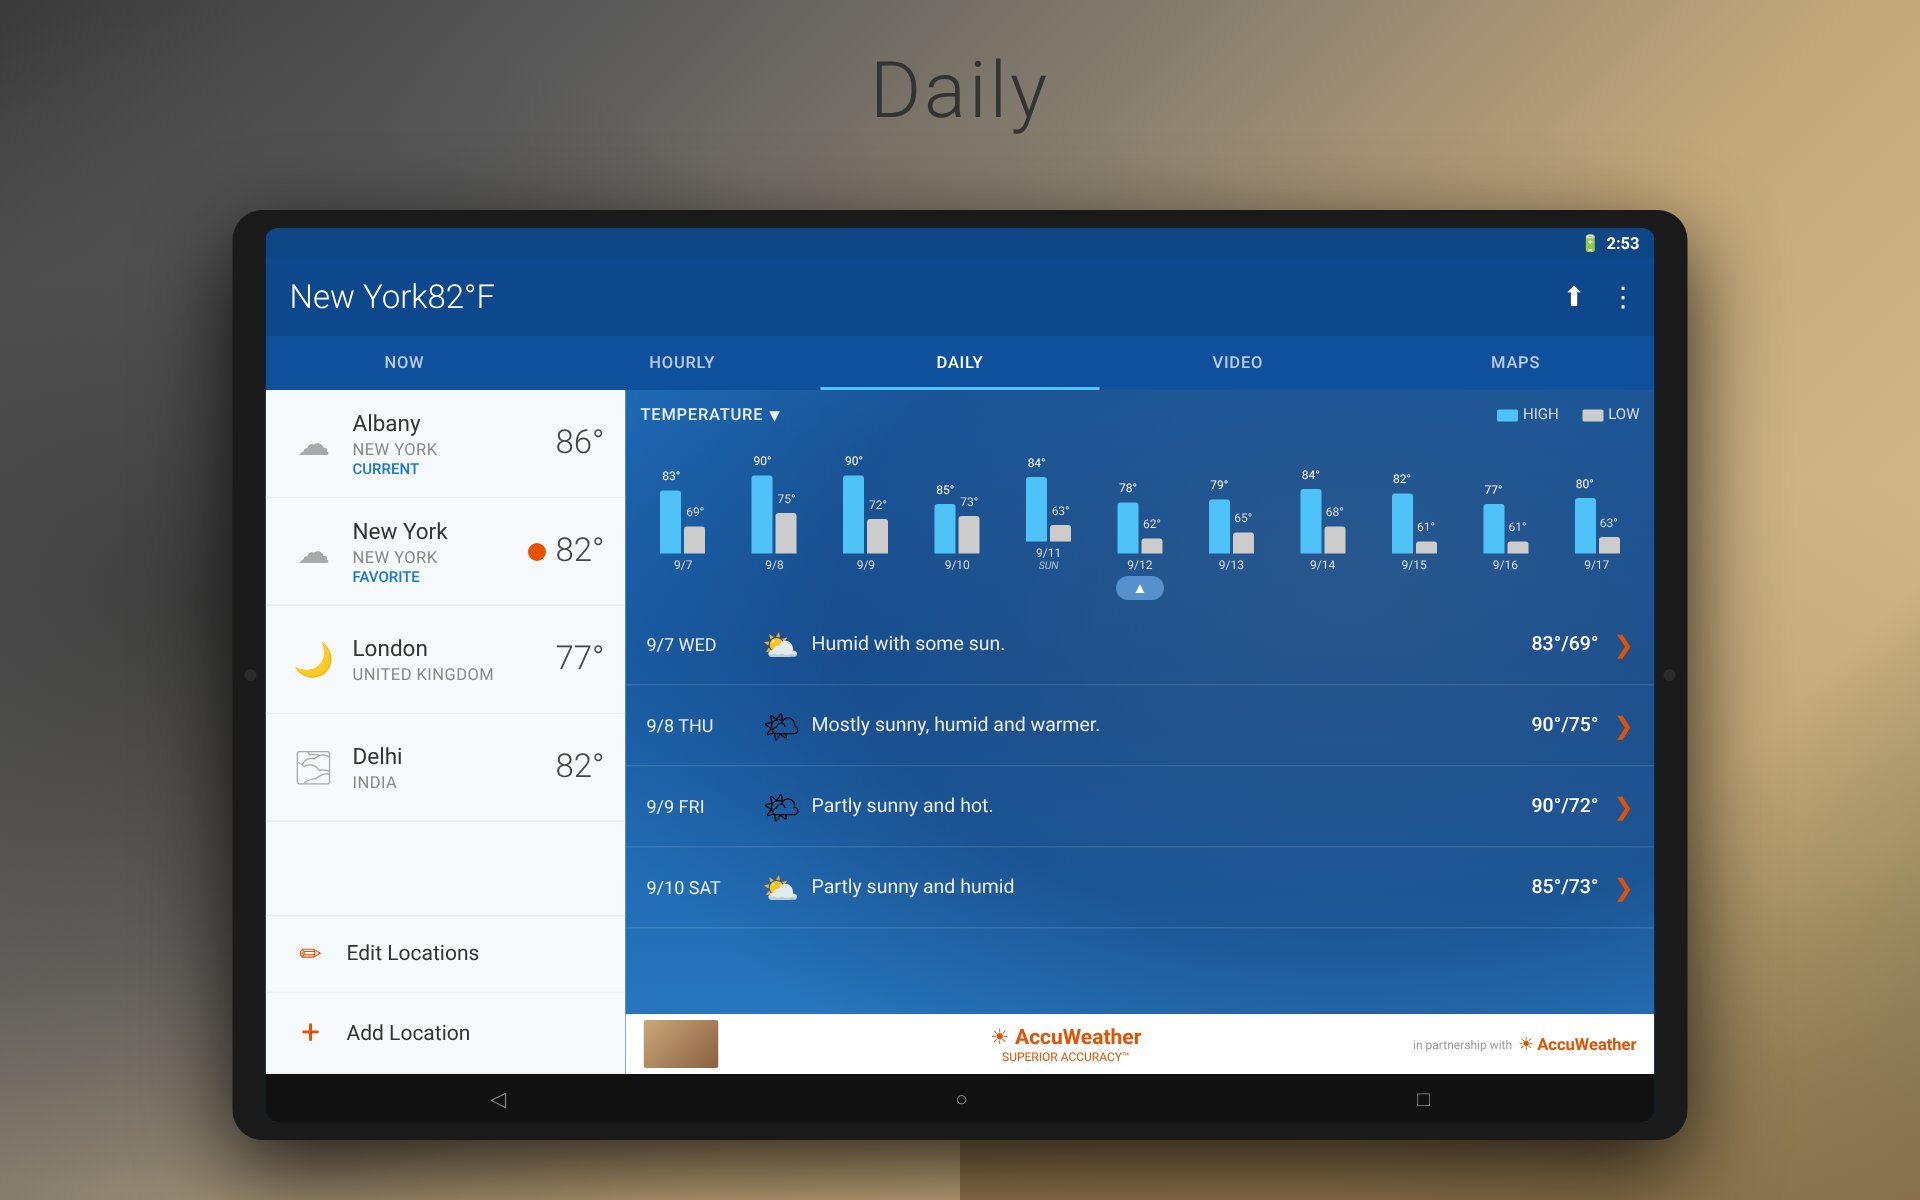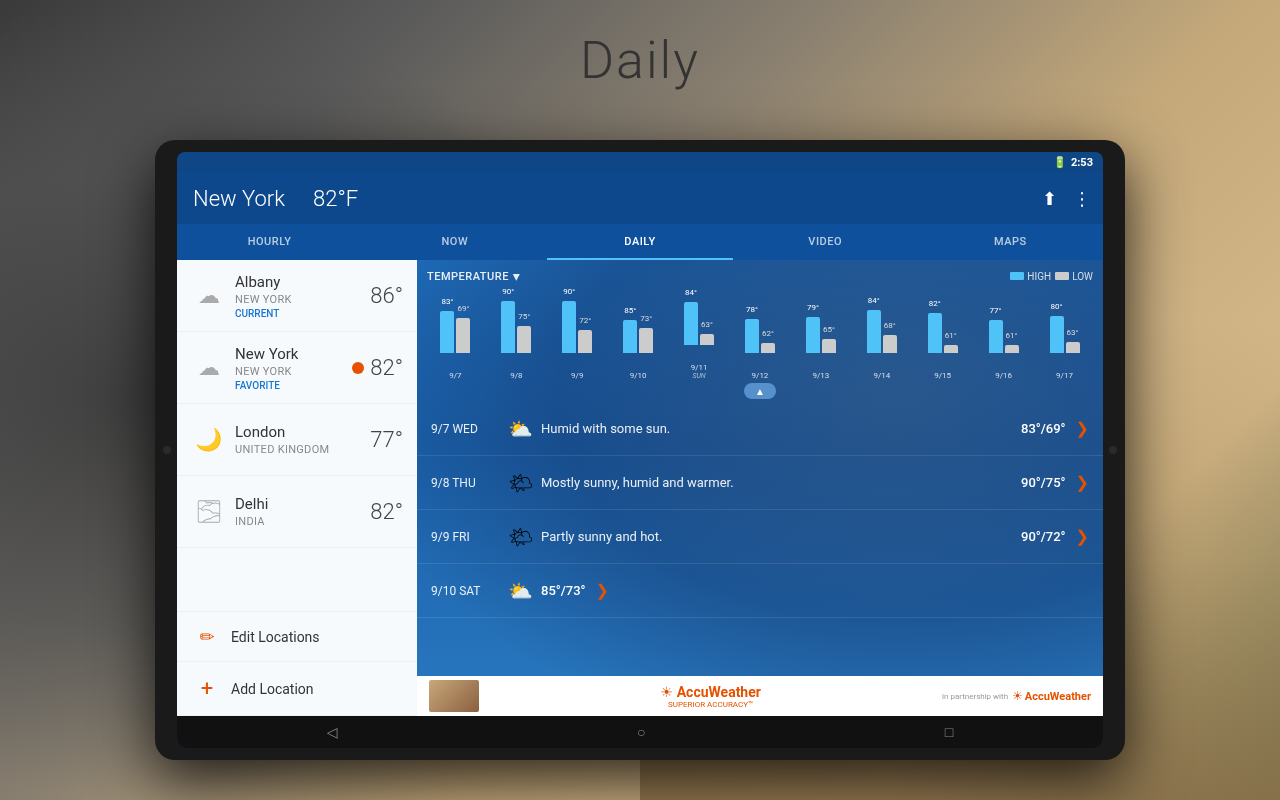--- a/index.html
+++ b/index.html
@@ -126,21 +126,21 @@
     }
     .header-city {
       color: white;
       font-size: 22px;
       font-weight: 300;
     }
     .header-temp {
       color: white;
       font-size: 22px;
       font-weight: 300;
-      margin-left: 28px;
+      margin-left: 0;
     }
     .header-actions {
       position: absolute;
       right: 12px;
       display: flex;
       gap: 16px;
       align-items: center;
     }
     .header-icon {
       color: white;
@@ -304,21 +304,21 @@
     .chart-dropdown {
       color: rgba(255,255,255,0.9);
       font-size: 14px;
       margin-left: 4px;
       cursor: pointer;
     }
     .chart-legend {
       margin-left: auto;
       display: flex;
       align-items: center;
-      gap: 4px;
+      gap: 16px;
     }
     .legend-item {
       display: flex;
       align-items: center;
       gap: 3px;
       font-size: 10px;
       color: rgba(255,255,255,0.8);
     }
     .legend-box {
       width: 14px; height: 8px;
@@ -366,21 +366,21 @@
       top: -14px;
       left: 50%;
       transform: translateX(-50%);
       font-size: 8px;
       color: #ddd;
       white-space: nowrap;
     }
     .bar-date {
       font-size: 8px;
       color: rgba(255,255,255,0.8);
-      margin-top: 18px;
+      margin-top: 3px;
       text-align: left;
     }
     .bar-day {
       font-size: 7px;
       color: rgba(255,255,255,0.6);
       font-style: italic;
     }
 
     
     .scroll-indicator {
@@ -531,22 +531,22 @@
       <div class="app-header">
         <span class="header-city">New York</span>
         <span class="header-temp">82°F</span>
         <div class="header-actions">
           <span class="header-icon">⬆</span>
           <span class="header-icon">⋮</span>
         </div>
       </div>
 
       <div class="nav-tabs">
+        <div class="nav-tab">NOW</div>
         <div class="nav-tab">HOURLY</div>
-        <div class="nav-tab">NOW</div>
         <div class="nav-tab active">DAILY</div>
         <div class="nav-tab">VIDEO</div>
         <div class="nav-tab">MAPS</div>
       </div>
 
       <div class="main-content">
 
         <div class="sidebar">
 
           <div class="location-item">
@@ -618,21 +618,21 @@
                 </div>
               </div>
             </div>
 
             <div class="bar-chart" id="bar-chart-container">
             <div class="bar-group">
                   <div class="bar-temps">
                     <div class="bar high" style="height: 42px; padding-left: 12px;">
                       <span class="bar-high-label">83°</span>
                     </div>
-                    <div class="bar low" style="height: 35px;">
+                    <div class="bar low" style="height: 18px;">
                       <span class="bar-low-label">69°</span>
                     </div>
                   </div>
                   <div class="bar-date">9/7</div>
                 </div>
                 <div class="bar-group">
                   <div class="bar-temps">
                     <div class="bar high" style="height: 52.5px;">
                       <span class="bar-high-label">90°</span>
                     </div>
@@ -767,20 +767,21 @@
               <div class="daily-row">
                 <span class="daily-date">9/9 FRI</span>
                 <div class="daily-icon">🌤</div>
                 <span class="daily-desc">Partly sunny and hot.</span>
                 <span class="daily-temps">90°/72°</span>
                 <span class="daily-arrow">❯</span>
               </div>
               <div class="daily-row">
                 <span class="daily-date">9/10 SAT</span>
                 <div class="daily-icon">⛅</div>
+                <span class="daily-desc">Partly sunny and humid</span>
                 <span class="daily-temps">85°/73°</span>
                 <span class="daily-arrow">❯</span>
               </div>
             </div>
 
           <div class="accu-banner">
             <div class="accu-thumbnail">
               <div style="width:100%;height:100%;background:linear-gradient(135deg,#c8a87a,#8a6040);"></div>
             </div>
             <div class="accu-logo-center">

